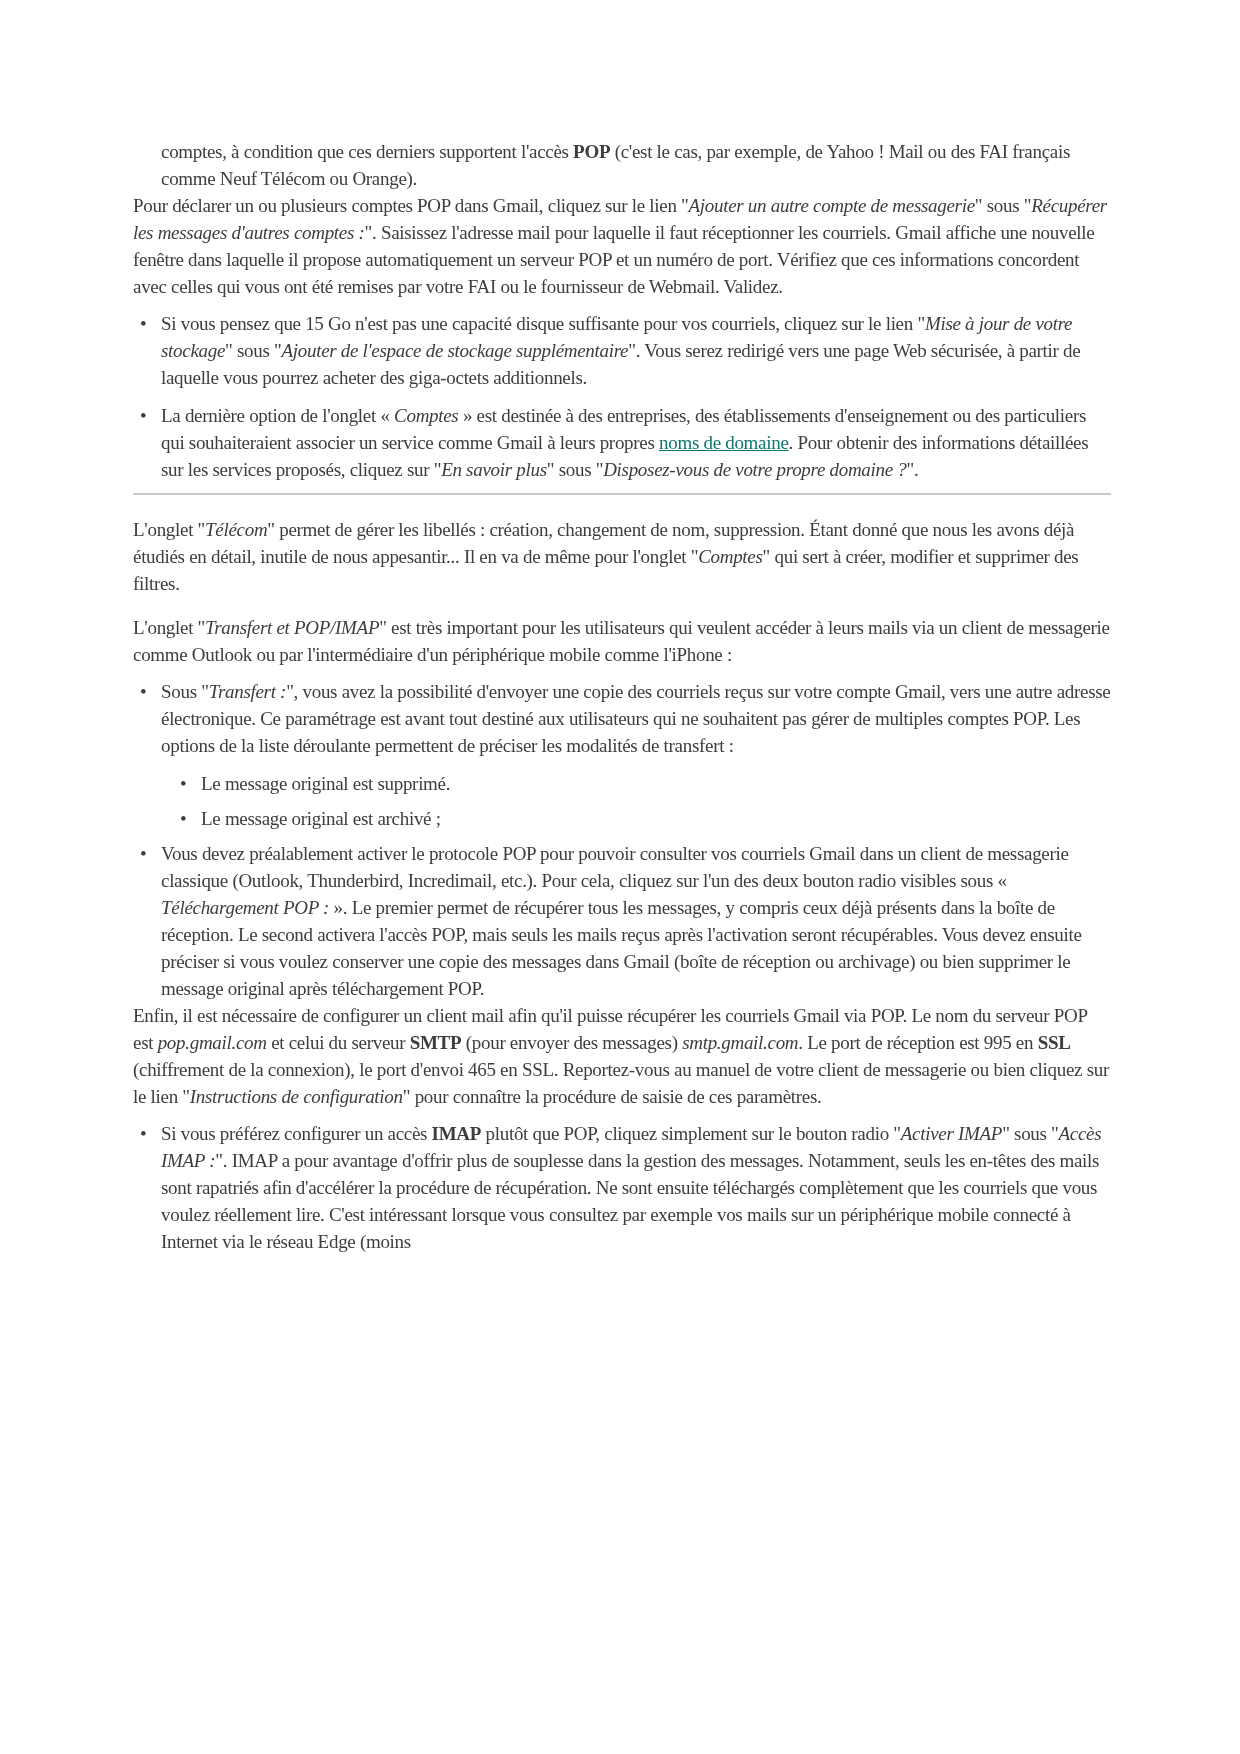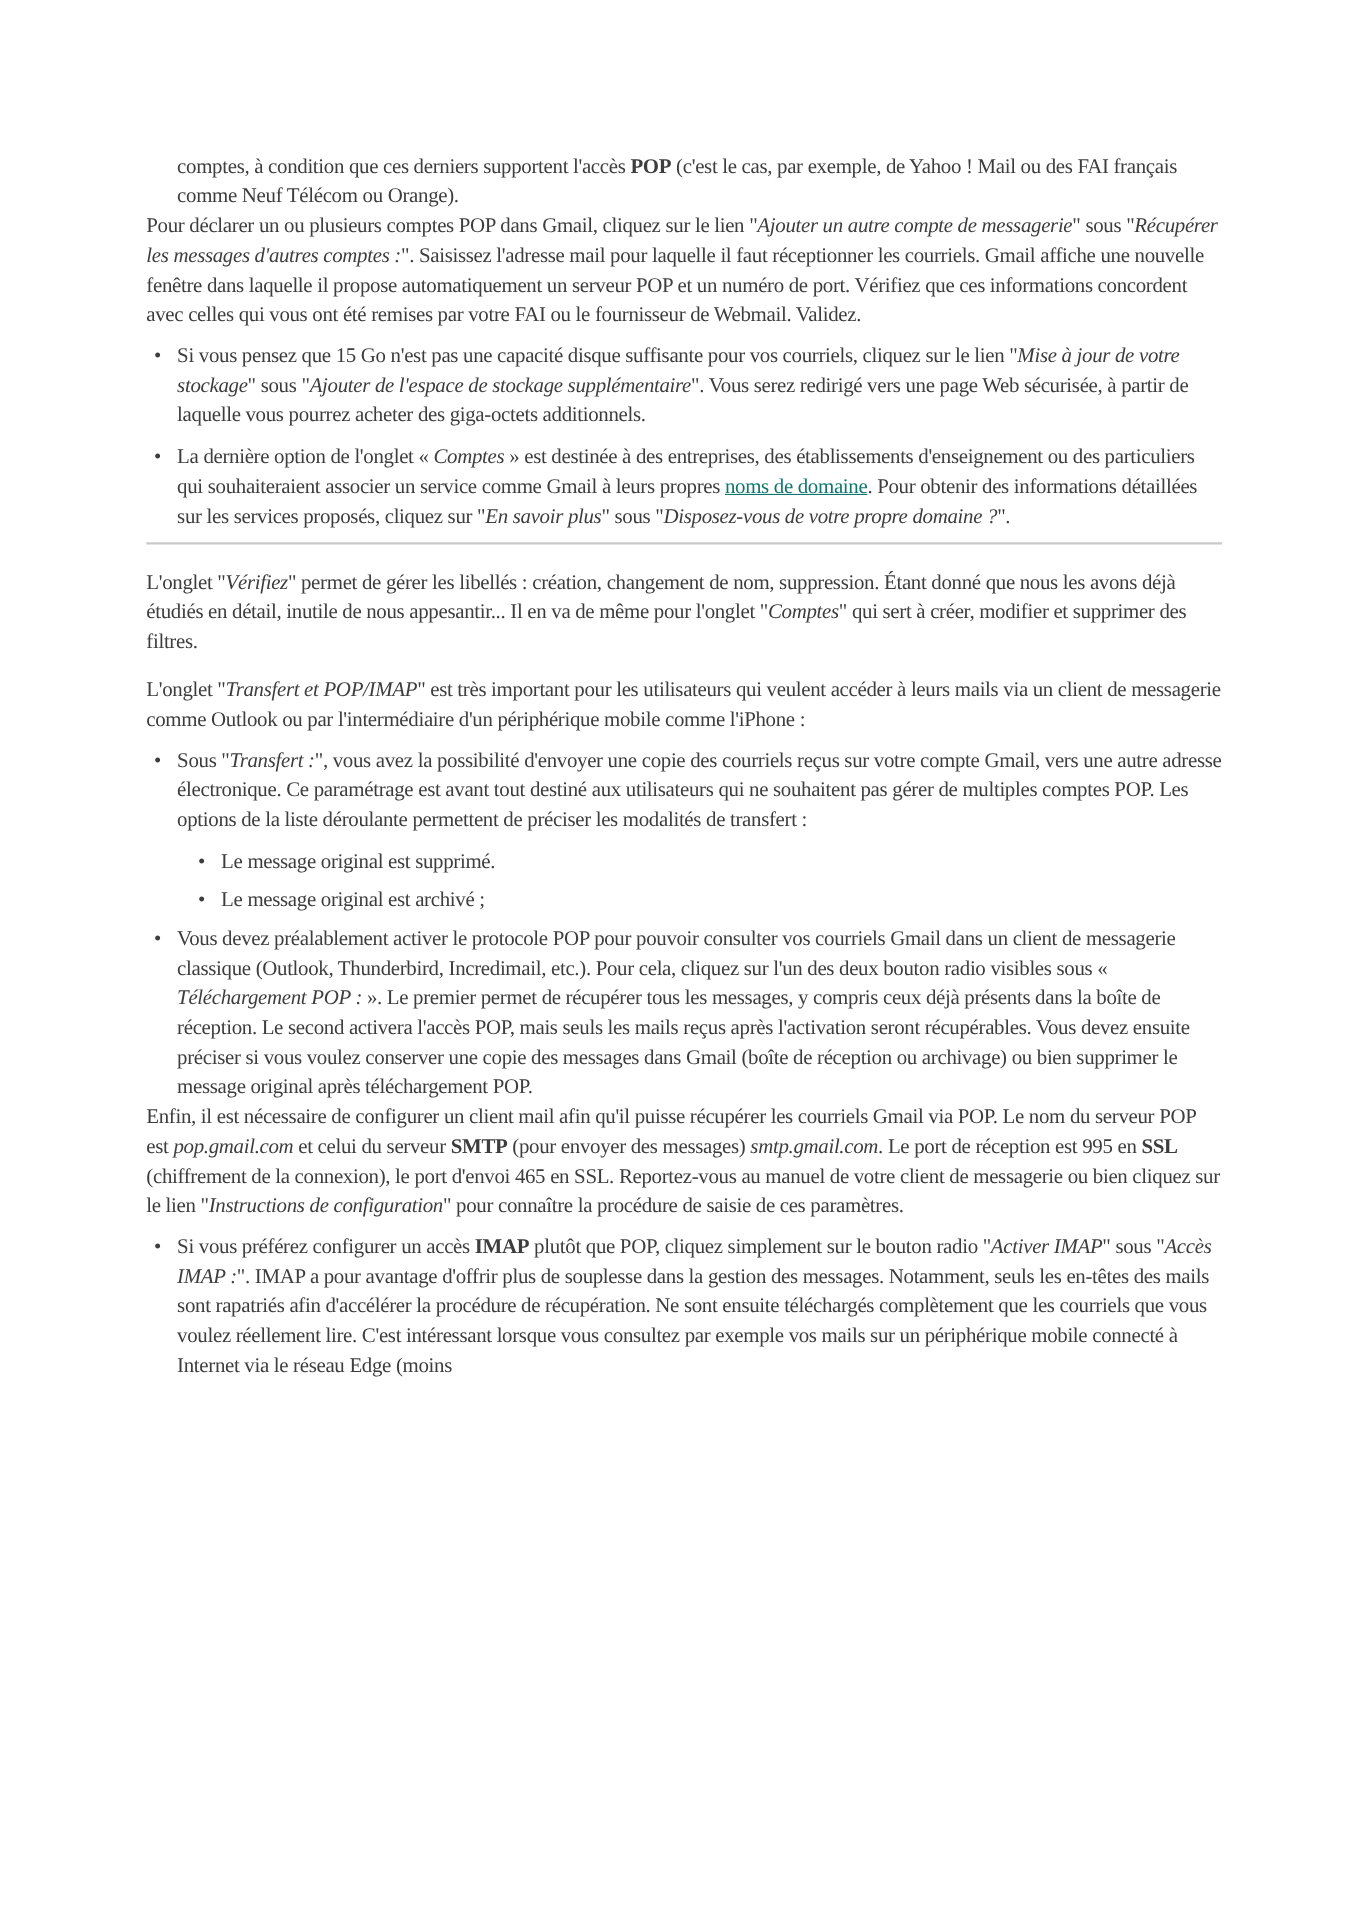--- a/index.html
+++ b/index.html
@@ -60,21 +60,21 @@
 
     <p><span>Pour déclarer un ou plusieurs comptes POP dans Gmail, cliquez sur le lien "</span><span class="it">Ajouter un autre compte de messagerie</span><span>" sous "</span><span class="it">Récupérer les messages d'autres comptes :</span><span>". Saisissez l'adresse mail pour laquelle il faut réceptionner les courriels. Gmail affiche une nouvelle fenêtre dans laquelle il propose automatiquement un serveur POP et un numéro de port. Vérifiez que ces informations concordent avec celles qui vous ont été remises par votre FAI ou le fournisseur de Webmail. Validez.</span></p>
 
     <ul>
       <li class="l1"><span>Si vous pensez que 15 Go n'est pas une capacité disque suffisante pour vos courriels, cliquez sur le lien "</span><span class="it">Mise à jour de votre stockage</span><span>" sous "</span><span class="it">Ajouter de l'espace de stockage supplémentaire</span><span>". Vous serez redirigé vers une page Web sécurisée, à partir de laquelle vous pourrez acheter des giga-octets additionnels.</span></li>
       <li class="l1"><span>La dernière option de l'onglet « </span><span class="it">Comptes</span><span> » est destinée à des entreprises, des établissements d'enseignement ou des particuliers qui souhaiteraient associer un service comme Gmail à leurs propres </span><a class="doc-link" href="#">noms de domaine</a><span>. Pour obtenir des informations détaillées sur les services proposés, cliquez sur "</span><span class="it">En savoir plus</span><span>" sous "</span><span class="it">Disposez-vous de votre propre domaine ?</span><span>".</span></li>
     </ul>
 
     <div class="h2-rule"></div>
 
-    <p><span>L'onglet "</span><span class="it">Vérifiez</span><span>" permet de gérer les libellés : création, changement de nom, suppression. Étant donné que nous les avons déjà étudiés en détail, inutile de nous appesantir... Il en va de même pour l'onglet "</span><span class="it">Comptes</span><span>" qui sert à créer, modifier et supprimer des filtres.</span></p>
+    <p><span>L'onglet "</span><span class="it">Télécom</span><span>" permet de gérer les libellés : création, changement de nom, suppression. Étant donné que nous les avons déjà étudiés en détail, inutile de nous appesantir... Il en va de même pour l'onglet "</span><span class="it">Comptes</span><span>" qui sert à créer, modifier et supprimer des filtres.</span></p>
 
     <p class="gap-top"><span>L'onglet "</span><span class="it">Transfert et POP/IMAP</span><span>" est très important pour les utilisateurs qui veulent accéder à leurs mails via un client de messagerie comme Outlook ou par l'intermédiaire d'un périphérique mobile comme l'iPhone :</span></p>
 
     <ul>
       <li class="l1"><span>Sous "</span><span class="it">Transfert :</span><span>", vous avez la possibilité d'envoyer une copie des courriels reçus sur votre compte Gmail, vers une autre adresse électronique. Ce paramétrage est avant tout destiné aux utilisateurs qui ne souhaitent pas gérer de multiples comptes POP. Les options de la liste déroulante permettent de préciser les modalités de transfert :</span></li>
       <li class="l2"><span>Le message original est supprimé.</span></li>
       <li class="l2"><span>Le message original est archivé ;</span></li>
       <li class="l1"><span>Vous devez préalablement activer le protocole POP pour pouvoir consulter vos courriels Gmail dans un client de messagerie classique (Outlook, Thunderbird, Incredimail, etc.). Pour cela, cliquez sur l'un des deux bouton radio visibles sous « </span><span class="it">Téléchargement POP :</span><span> ». Le premier permet de récupérer tous les messages, y compris ceux déjà présents dans la boîte de réception. Le second activera l'accès POP, mais seuls les mails reçus après l'activation seront récupérables. Vous devez ensuite préciser si vous voulez conserver une copie des messages dans Gmail (boîte de réception ou archivage) ou bien supprimer le message original après téléchargement POP.</span></li>
     </ul>
 

